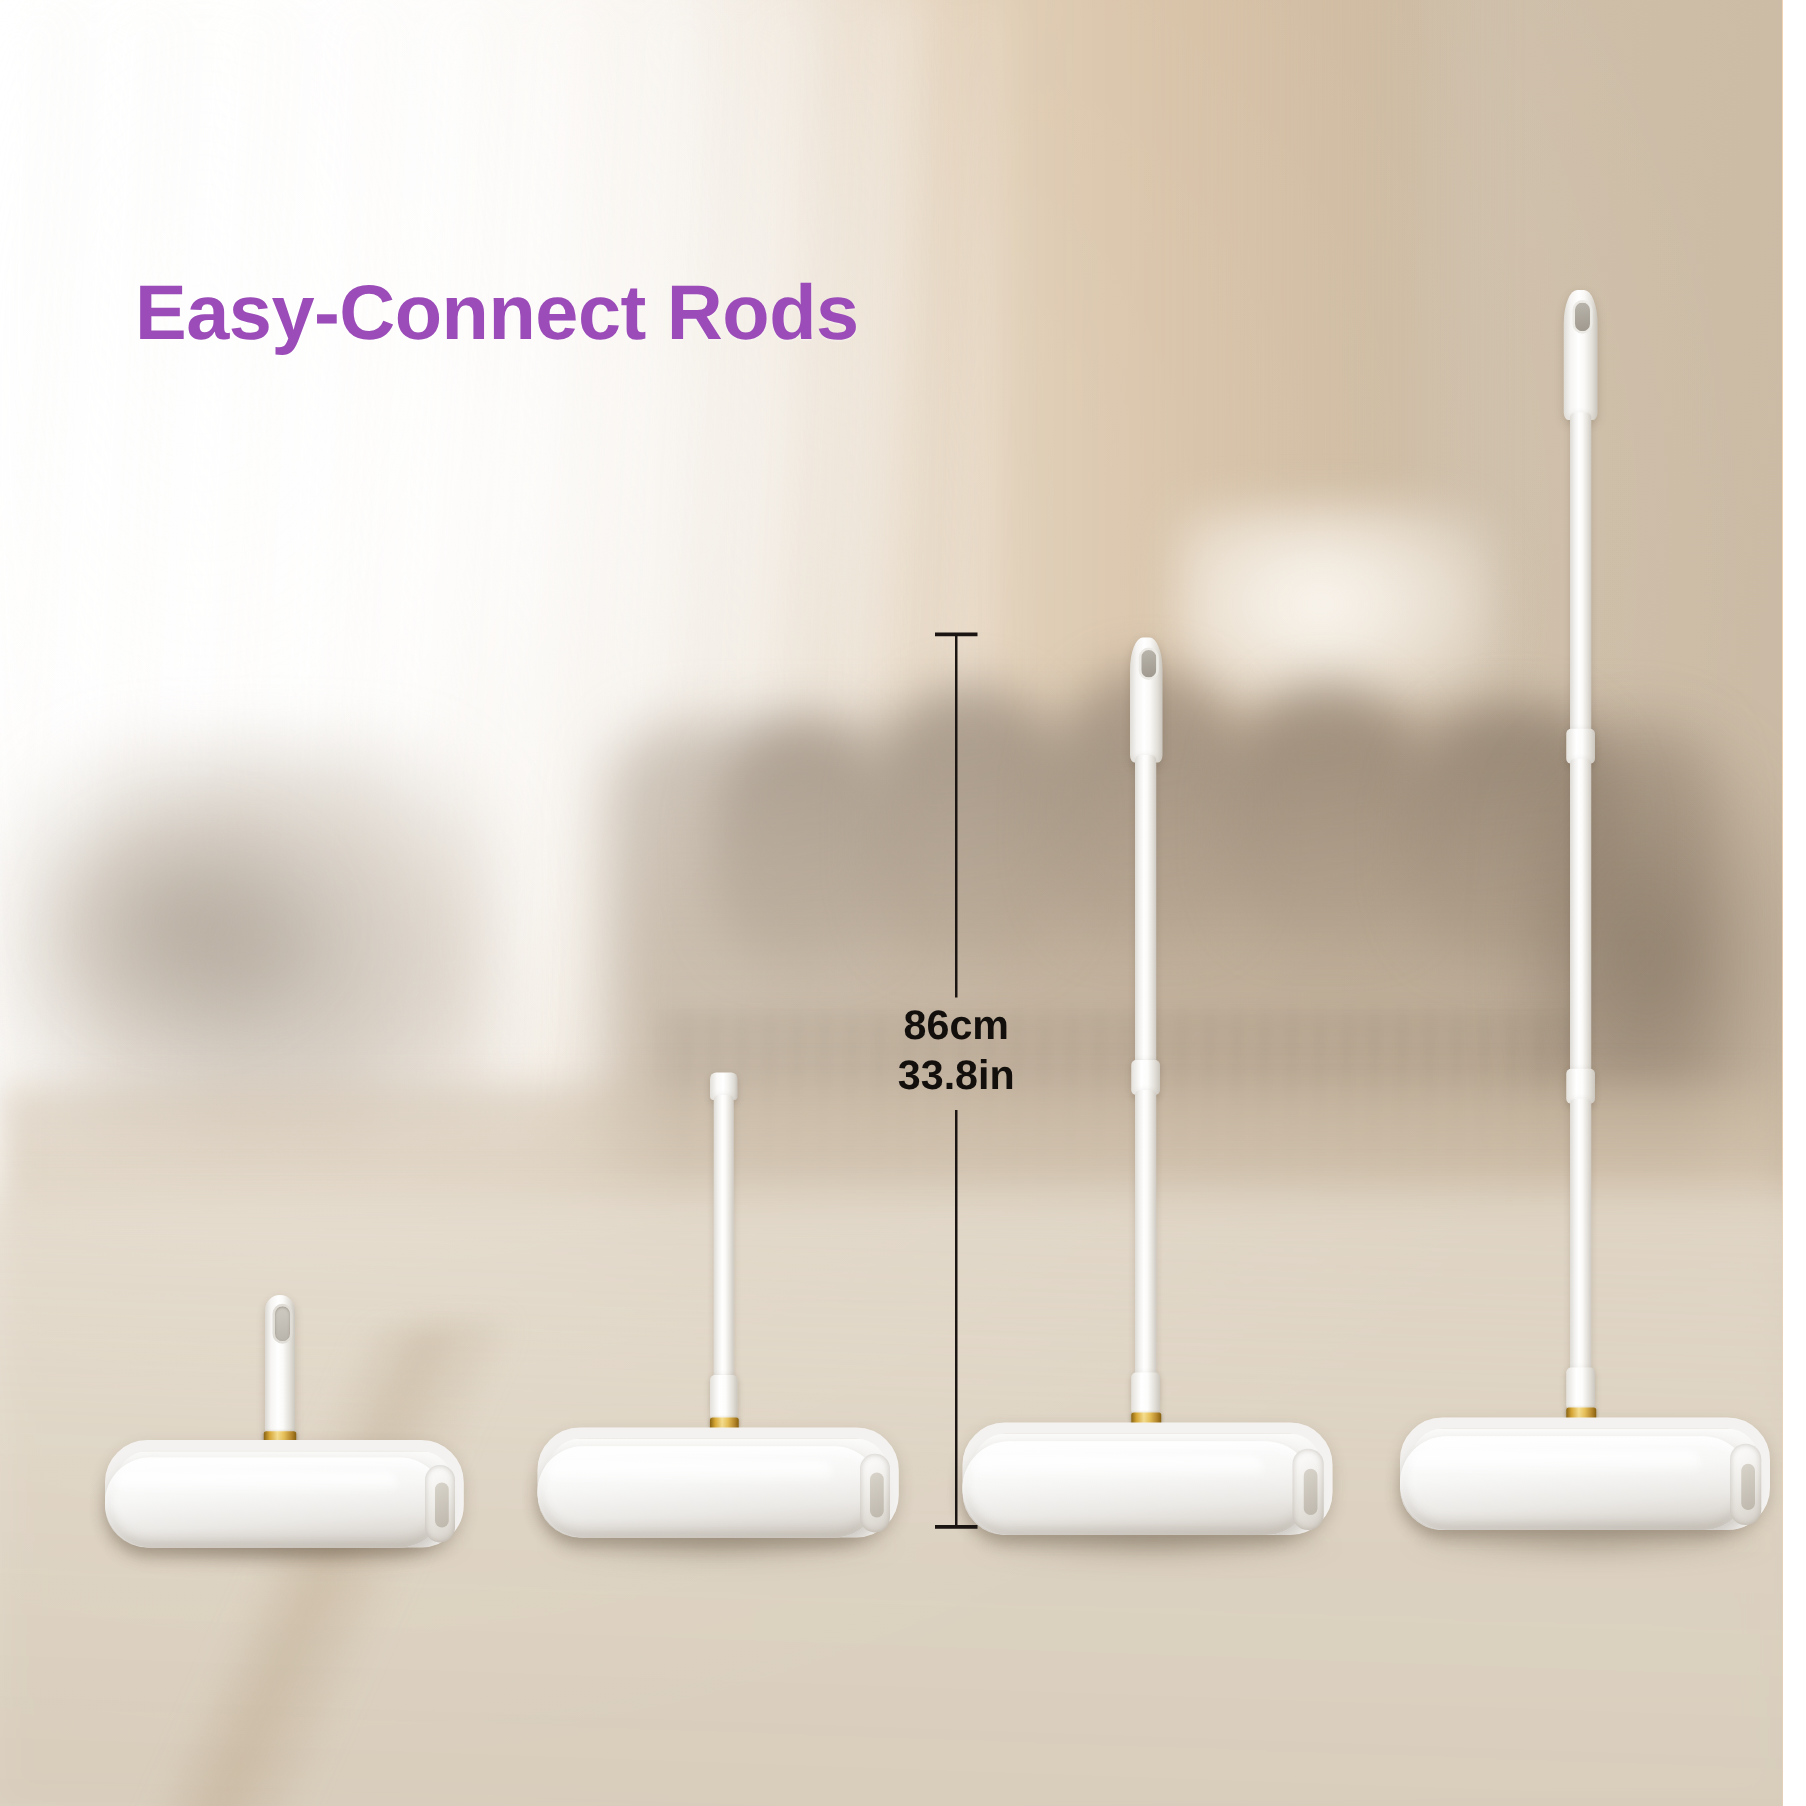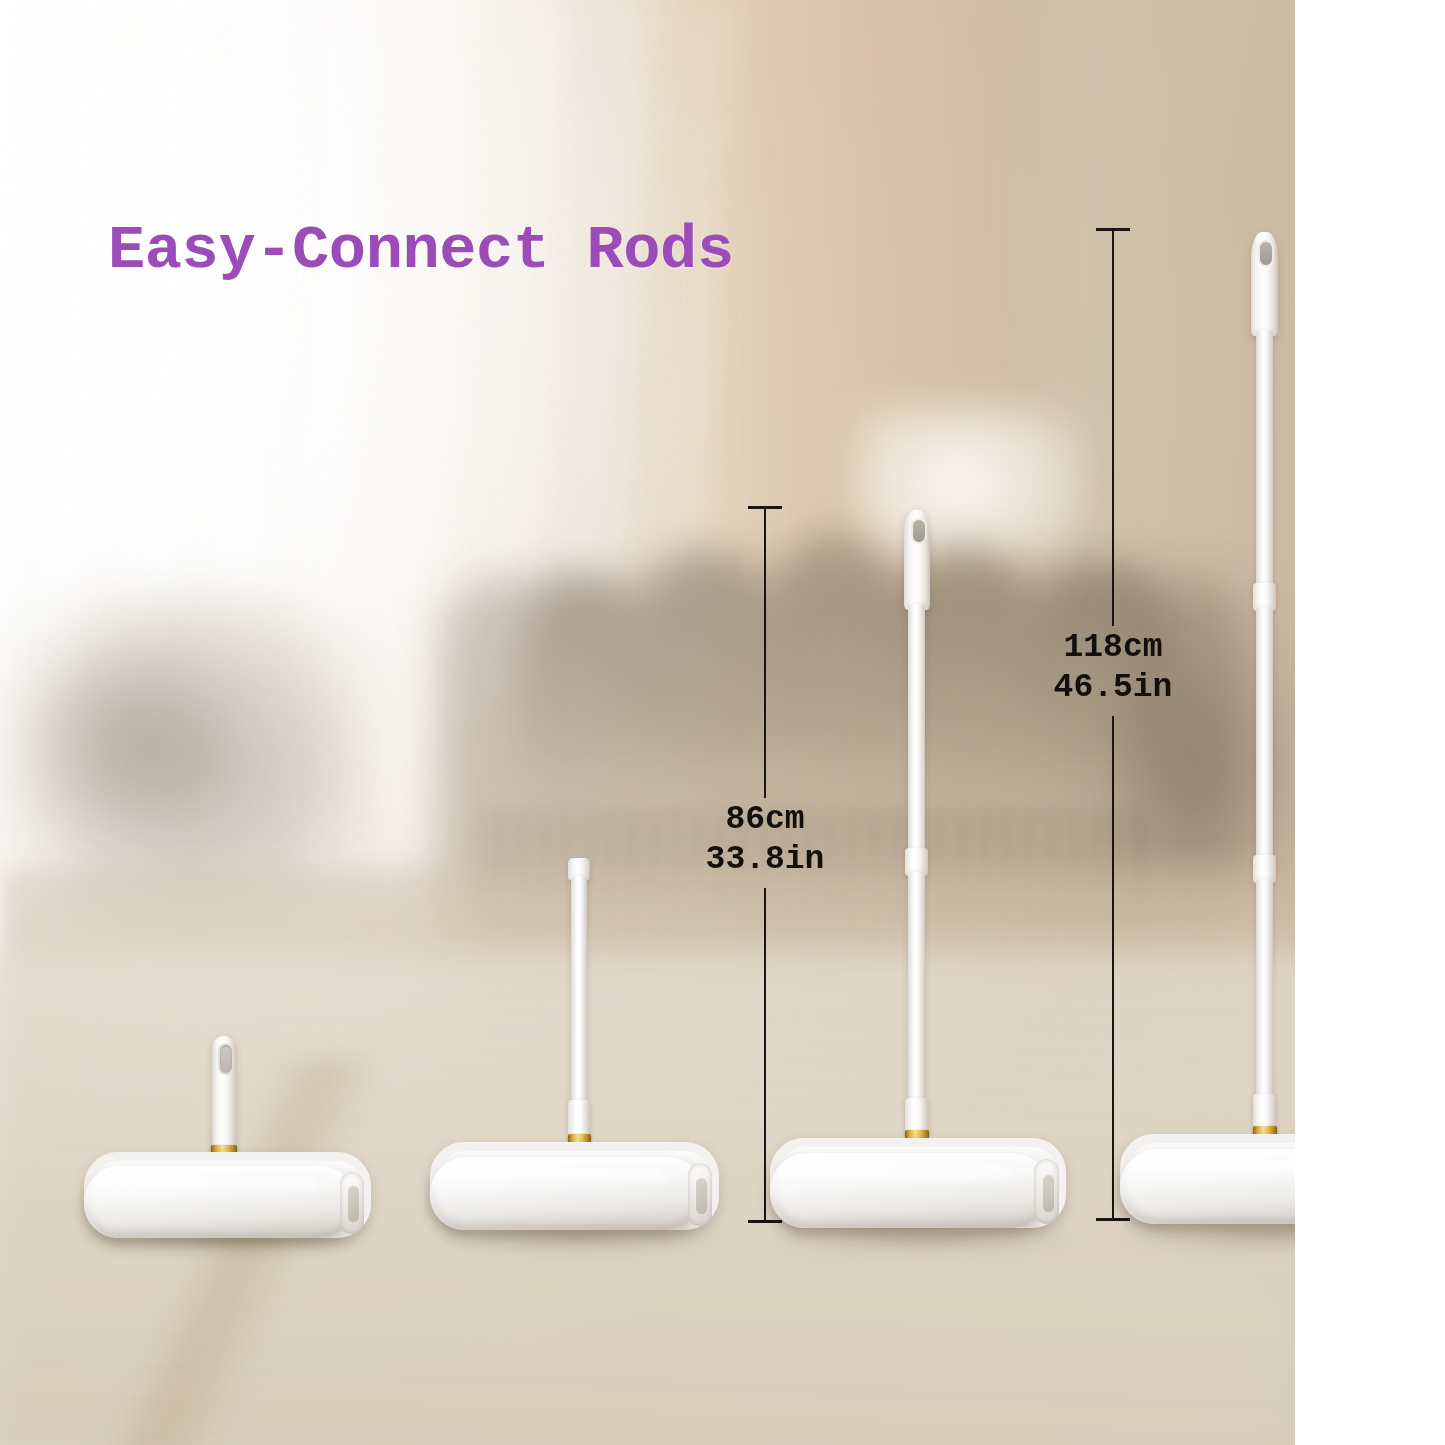--- a/index.html
+++ b/index.html
@@ -3,24 +3,24 @@
 <meta charset="utf-8">
 <title>Easy-Connect Rods Custom Lengths</title>
 <style>
   html, body {
     margin: 0;
     padding: 0;
     background: #ffffff;
   }
   #scene {
     position: relative;
-    width: 1295px;
+    width: 1426px;
     height: 1445px;
     overflow: hidden;
-    font-family: Liberation Mono, monospace;
+    font-family: Liberation Sans, sans-serif;
     background: #fdba74;
   }
 
   
   .bg-layer { position: absolute; inset: 0; }
 
   .bg-base {
     background:
       linear-gradient(100deg,
         #fdfcfa 0%,
@@ -425,22 +425,14 @@
     <div class="collar" style="left:1253px; top:1094px; width:23px; height:34px;"></div>
     <div class="gold-ring" style="left:1253px; top:1126px; width:24px; height:10px;"></div>
 
     <div class="head-shadow" style="left:1122px; top:1220px; width:300px; height:30px;"></div>
     <div class="head-frame" style="left:1120px; top:1134px; width:296px; height:90px;"></div>
     <div class="head-roll" style="left:1120px; top:1149px; width:280px; height:75px;"></div>
     <div class="head-endcap" style="left:1384px; top:1155px; width:25px; height:65px;"></div>
     <div class="head-endcore" style="left:1393px; top:1171px; width:11px; height:37px;"></div>
   </div>
 
-  <div class="dim" style="left:1085px; top:228px; width:56px; height:994px;">
-    <div class="dim-cap" style="top:0px;   width:34px;"></div>
-    <div class="dim-line" style="top:2px;   height:396px;"></div>
-    <div class="dim-label" style="top:400px;">118cm
-46.5in</div>
-    <div class="dim-line" style="top:488px; height:502px;"></div>
-    <div class="dim-cap" style="top:990px; width:34px;"></div>
-  </div>
 
 </div>
 
 </body></html>

